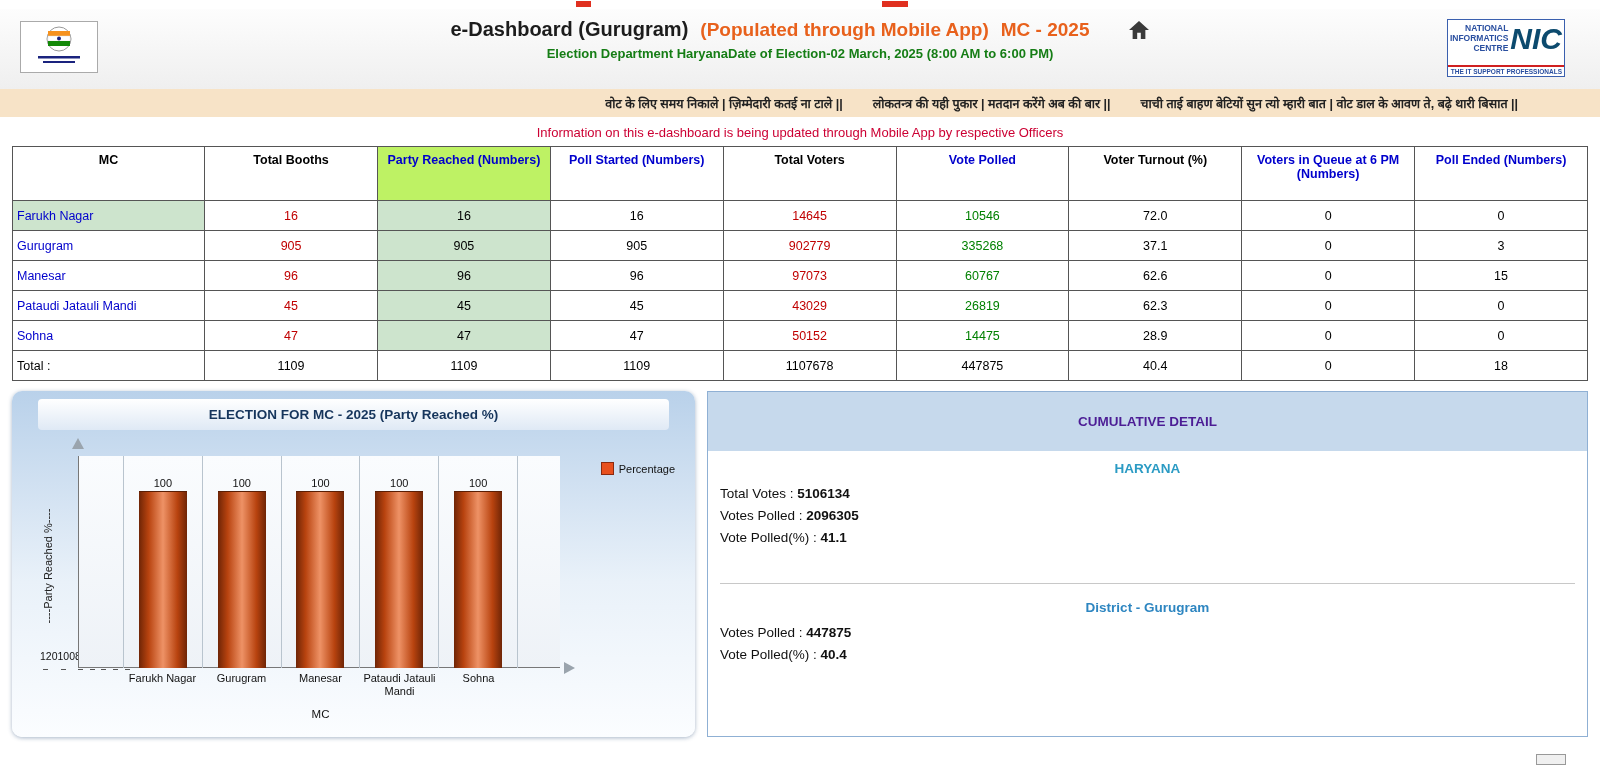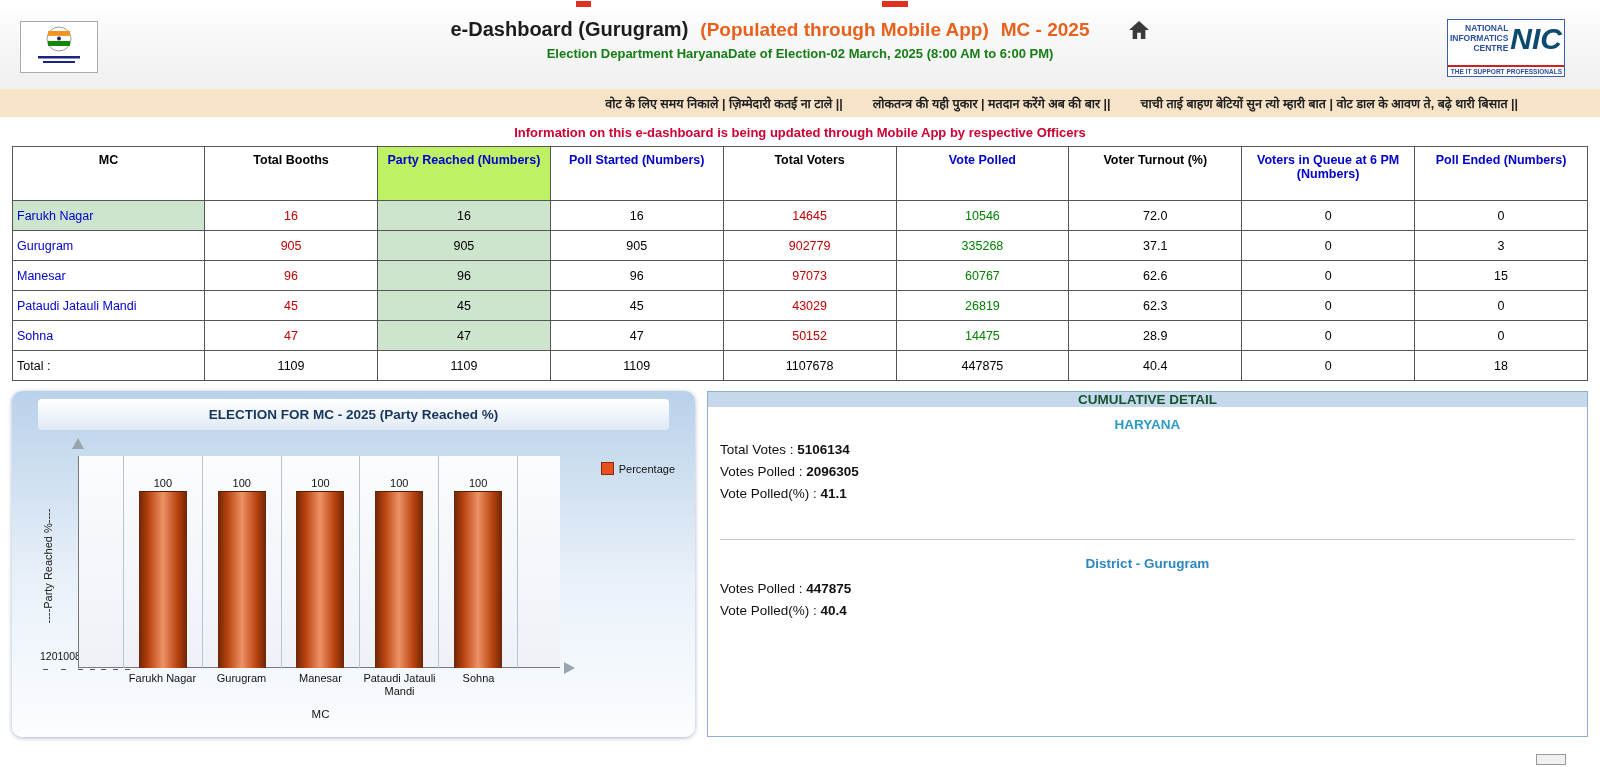--- a/index.html
+++ b/index.html
@@ -29,21 +29,21 @@
   .nic-abbr { font-size:30px; font-weight:bold; font-style:italic; color:#0c4a6e; line-height:.9; margin-left:2px; }
   .nic-tag { font-size:6.5px; font-weight:bold; color:#2a4fa0; text-align:right;
     border-top:2px solid #d02020; padding:1px 2px; }
 
   
   .slogan-bar { height:28px; background:#f7e3c7; display:flex; align-items:center;
     justify-content:flex-end; gap:30px; padding-right:82px; font-size:12.5px;
     font-weight:bold; color:#222; white-space:nowrap; }
 
   
-  .notice { margin:8px 0 6px; text-align:center; font-size:13px; font-weight:bold; color:#cc0033; }
+  .notice { margin:8px 0 6px; text-align:center; font-size:13px; font-weight:normal; color:#cc0033; }
 
   
   table { border-collapse:collapse; width:1576px; margin:0 12px; table-layout:fixed; font-size:12.5px; }
   th, td { border:1px solid #555; }
   th { font-weight:bold; vertical-align:top; padding:6px 4px; height:54px; text-align:center; color:#000; }
   th.blue-h { color:#0000cc; }
   th.green-col { background:#bef264; }
   td { height:30px; text-align:center; padding:2px 4px; color:#000; }
   td.mc-cell { text-align:left; padding-left:4px; }
   td.mc-cell a { color:#0000cc; text-decoration:none; cursor:pointer; }
@@ -84,21 +84,21 @@
     border-top:6px solid transparent; border-bottom:6px solid transparent; border-left:11px solid #9aa4ad; }
   .legend { position:absolute; right:6px; top:30px; display:flex; align-items:center; gap:5px; font-size:11px; }
   .swatch { width:13px; height:13px; border:1px solid #8a2a10; }
   .x-labels { position:absolute; left:97px; top:240px; width:395px; display:flex;
     font-size:11px; text-align:center; color:#111; }
   .x-label { flex:1; line-height:1.15; }
   .x-title { position:absolute; left:97px; top:276px; width:395px; text-align:center; font-size:11.5px; }
 
   .cum-panel { flex:1; height:346px; border:1px solid #8fb0d4; background:#fff; }
   .cum-title { background:#c6d9ec; text-align:center; font-weight:bold; font-size:13.5px;
-    color:#14532d; padding:0 0; }
+    color:#4c1d95; padding:22px 0; }
   .cum-body { padding:6px 12px 0; font-size:13.5px; }
   .cum-heading { text-align:center; font-weight:bold; margin:4px 0 10px; font-size:13.5px; }
   .heading-haryana { color:#2b9bc4; }
   .heading-district { color:#2e86c1; }
   .cum-line { margin:7px 0; }
   .cum-line b { font-weight:bold; }
   .cum-divider { border:none; border-top:1px solid #c8c8c8; margin:38px 0 16px; }
 
   .scroll-corner { position:absolute; right:34px; bottom:2px; width:30px; height:11px;
     border:1px solid #999; background:#f0f0f0; cursor:pointer; }

